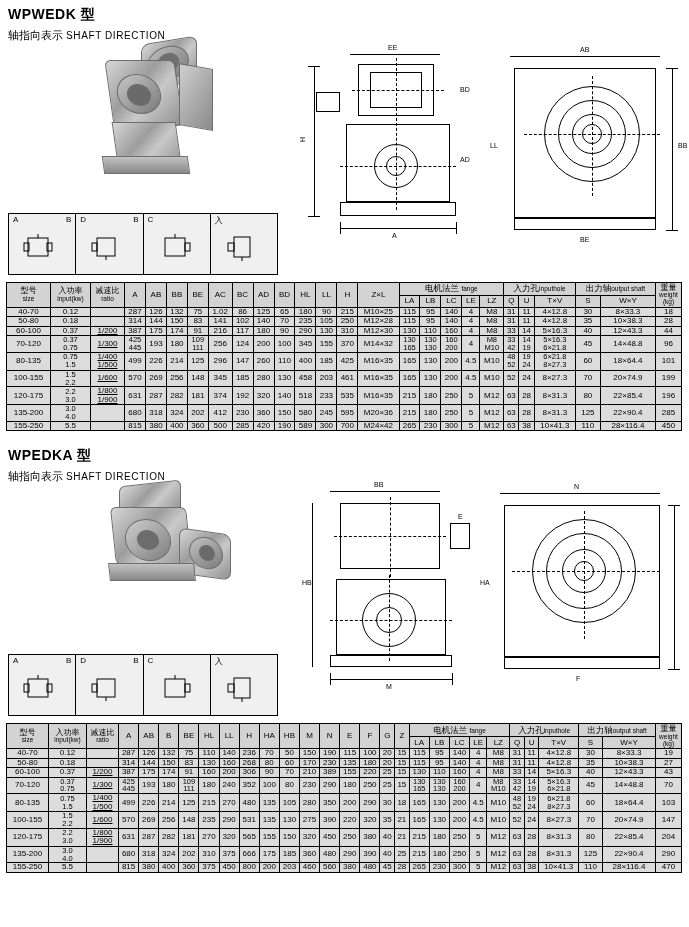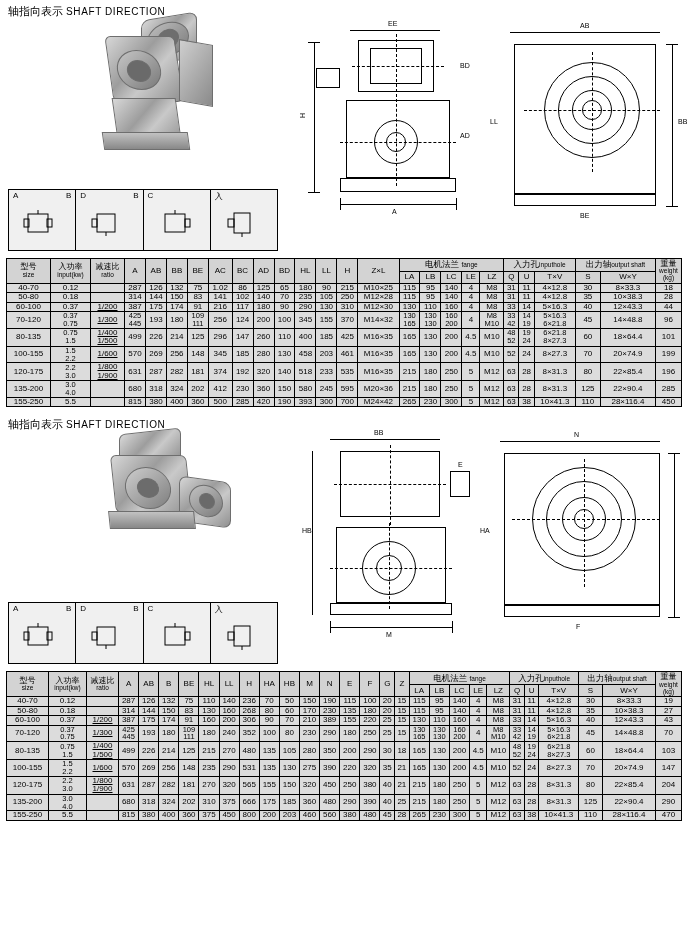--- a/index.html
+++ b/index.html
@@ -113,20 +113,24 @@
   table.spec td.ratio { font-size: 8px; text-decoration: underline; }
   .twoline { font-size: 7.5px; line-height: 1.05; }
   .sub { font-size: 6.5px; }
   .sub2 { font-size: 6.5px; letter-spacing: 0; }
 </style>
 </head>
 <body>
 
 <div class="section">
 
+  <div class="sec-title">
+    <span class="cn">WPWEDK</span>
+    <span>型</span>
+  </div>
 
   <div class="illus-row">
 
     <div class="gearbox-img">
       <div class="gearbox-body" style="left:46px;top:4px;width:56px;height:46px;border-radius:8px;transform:skewY(-9deg);"></div>
       <div class="gearbox-body" style="left:52px;top:10px;width:42px;height:34px;border-radius:50%;background:linear-gradient(140deg,#bdbdbd,#7d7d7d);transform:skewY(-9deg);"></div>
       <div class="gearbox-body" style="left:62px;top:17px;width:22px;height:20px;border-radius:50%;background:#6e6e6e;transform:skewY(-9deg);"></div>
       <div class="gearbox-body" style="left:14px;top:24px;width:70px;height:66px;border-radius:6px;transform:skewX(8deg);"></div>
       <div class="gearbox-body" style="left:22px;top:38px;width:44px;height:40px;border-radius:50%;background:linear-gradient(140deg,#c8c8c8,#787878);transform:skewX(8deg);"></div>
       <div class="gearbox-body" style="left:32px;top:48px;width:24px;height:22px;border-radius:50%;background:#6a6a6a;transform:skewX(8deg);"></div>
@@ -567,21 +571,21 @@
           <td>5.5</td>
           <td class="ratio"></td>
           <td>815</td>
           <td>380</td>
           <td>400</td>
           <td>360</td>
           <td>500</td>
           <td>285</td>
           <td>420</td>
           <td>190</td>
-          <td>393</td>
+          <td>589</td>
           <td>300</td>
           <td>700</td>
           <td>M24×42</td>
           <td>265</td>
           <td>230</td>
           <td>300</td>
           <td>5</td>
           <td>M12</td>
           <td>63</td>
           <td>38</td>
@@ -589,20 +593,24 @@
           <td>110</td>
           <td>28×116.4</td>
           <td>450</td>
         </tr>
       </tbody>
   </table>
 </div>
 
 <div class="section" style="margin-top:10px;">
 
+  <div class="sec-title">
+    <span class="cn">WPEDKA</span>
+    <span>型</span>
+  </div>
 
   <div class="illus-row">
 
     <div class="gearbox-img">
       <div class="gearbox-body" style="left:24px;top:6px;width:62px;height:34px;border-radius:6px;transform:skewY(-6deg);"></div>
       <div class="gearbox-body" style="left:18px;top:30px;width:76px;height:58px;border-radius:6px;transform:skewX(6deg);"></div>
       <div class="gearbox-body" style="left:30px;top:42px;width:46px;height:42px;border-radius:50%;background:linear-gradient(140deg,#cfcfcf,#7d7d7d);transform:skewX(6deg);"></div>
       <div class="gearbox-body" style="left:42px;top:53px;width:22px;height:20px;border-radius:50%;background:#6c6c6c;transform:skewX(6deg);"></div>
       <div class="gearbox-body" style="left:84px;top:54px;width:52px;height:46px;border-radius:8px;transform:skewY(8deg);"></div>
       <div class="gearbox-body" style="left:94px;top:60px;width:34px;height:32px;border-radius:50%;background:linear-gradient(140deg,#c4c4c4,#7a7a7a);transform:skewY(8deg);"></div>

